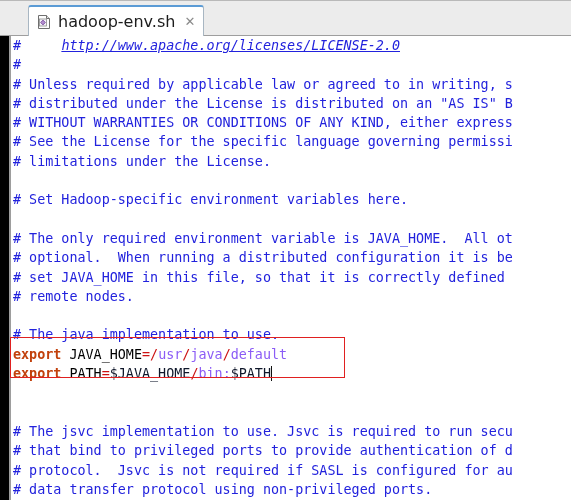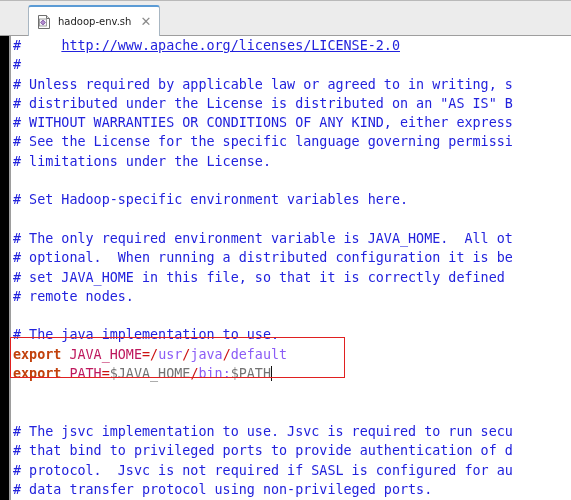--- a/index.html
+++ b/index.html
@@ -49,21 +49,21 @@
   }
   .tab-icon {
     width: 16px;
     height: 16px;
     flex: 0 0 auto;
     margin-right: 6px;
     display: block;
   }
   .tab-label {
     font-family: "DejaVu Sans", sans-serif;
-    font-size: 10px;
+    font-size: 16px;
     color: #1c1c1c;
     white-space: nowrap;
     line-height: 16px;
   }
   .tab-close {
     margin-left: 9px;
     font-family: "DejaVu Sans", sans-serif;
     font-size: 13px;
     color: #8a8a8a;
     line-height: 16px;
@@ -109,26 +109,26 @@
     overflow: hidden;
   }
   .line {
     height: 19.3px;
     white-space: pre;
     overflow: hidden;
   }
 
   
   .c-comment  { color: #2222dd; }
-  .c-link     { color: #2222dd; text-decoration: underline; }
+  .c-link     { color: #2222dd; text-decoration: underline; font-style: italic; }
   .c-kw       { color: #c2410c; font-weight: bold; }
-  .c-ident    { color: #be185d; margin-top: 28px; }
+  .c-ident    { color: #000000; margin-top: 28px; }
   .c-op       { color: #cc1111; }
   .c-plain    { color: #8b5cf6; }
-  .c-var      { color: #737373; }
+  .c-var      { color: #0f172a; }
 
   
   .caret {
     display: inline-block;
     width: 1px;
     height: 15px;
     background: #111111;
     vertical-align: -3px;
   }
 

